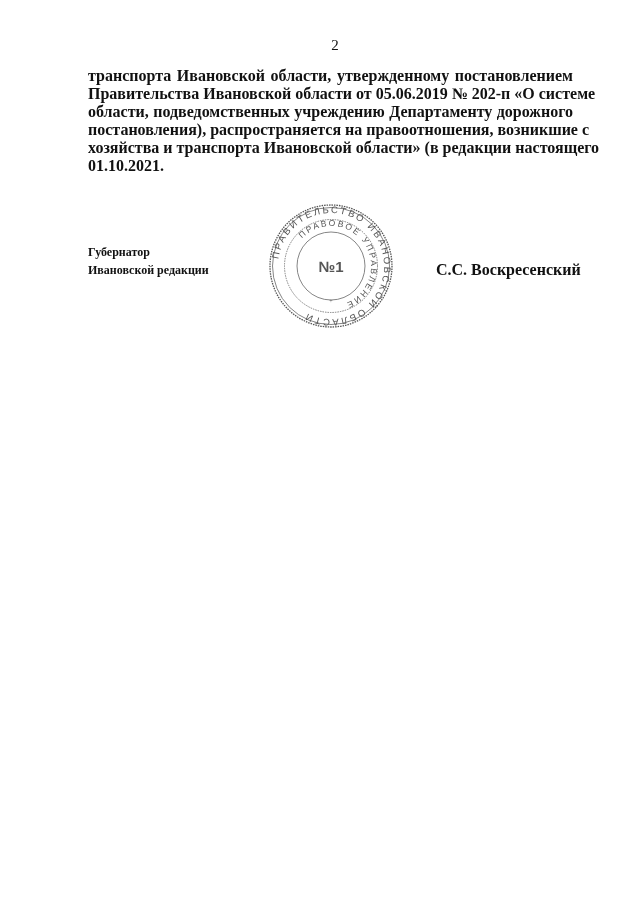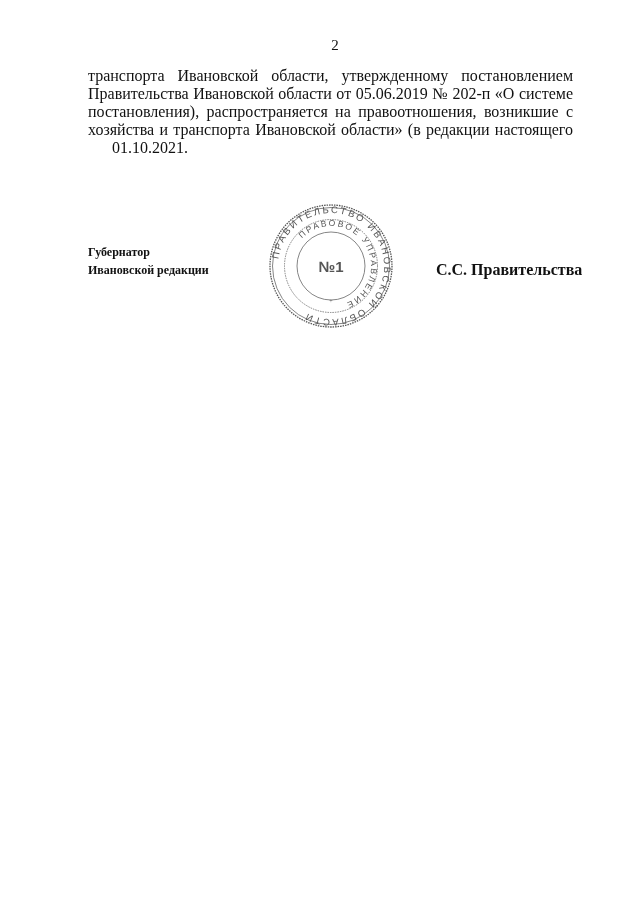--- a/index.html
+++ b/index.html
@@ -32,24 +32,24 @@
       width: 485px;
       font-size: 16px;
       line-height: 18px;
     }
     .body-text .line {
       display: block;
       text-align: justify;
       text-align-last: justify;
       white-space: nowrap;
       height: 18px;
+      font-weight: bold;
     }
     .body-text .line.last {
       text-align-last: left;
-      margin-left: 24px;
     }
     .sig-left {
       position: absolute;
       top: 243px;
       left: 88px;
       font-weight: bold;
       font-size: 12px;
       line-height: 18px;
     }
     .sig-left span { display: block; }
@@ -71,20 +71,21 @@
     }
   </style>
 </head>
 <body>
 
 <div class="page-number">2</div>
 
 <div class="body-text">
   <span class="line">транспорта Ивановской области, утвержденному постановлением</span>
   <span class="line">Правительства Ивановской области от 05.06.2019 № 202-п «О системе</span>
+  <span class="line">области, подведомственных учреждению Департаменту дорожного</span>
   <span class="line">постановления), распространяется на правоотношения, возникшие с</span>
   <span class="line">хозяйства и транспорта Ивановской области» (в редакции настоящего</span>
   <span class="line last">01.10.2021.</span>
 </div>
 
 <div class="sig-left">
   <span>Губернатор</span>
   <span>Ивановской редакции</span>
 </div>
 
@@ -102,13 +103,13 @@
       <textPath href="#outerArc" startOffset="2%">ПРАВИТЕЛЬСТВО ИВАНОВСКОЙ ОБЛАСТИ</textPath>
     </text>
     <text font-family="Liberation Sans, DejaVu Sans, sans-serif" font-size="8.5" fill="#555" letter-spacing="2">
       <textPath href="#innerArc" startOffset="12%">ПРАВОВОЕ УПРАВЛЕНИЕ</textPath>
     </text>
     <text x="63" y="69" text-anchor="middle" font-family="Liberation Sans, DejaVu Sans, sans-serif" font-size="15" font-weight="bold" fill="#555">№1</text>
     <text x="63" y="100" text-anchor="middle" font-size="6" fill="#666">+</text>
   </svg>
 </div>
 
-<div class="sig-right">С.С. Правительства</div>
+<div class="sig-right">С.С. Воскресенский</div>
 
 </body></html>

